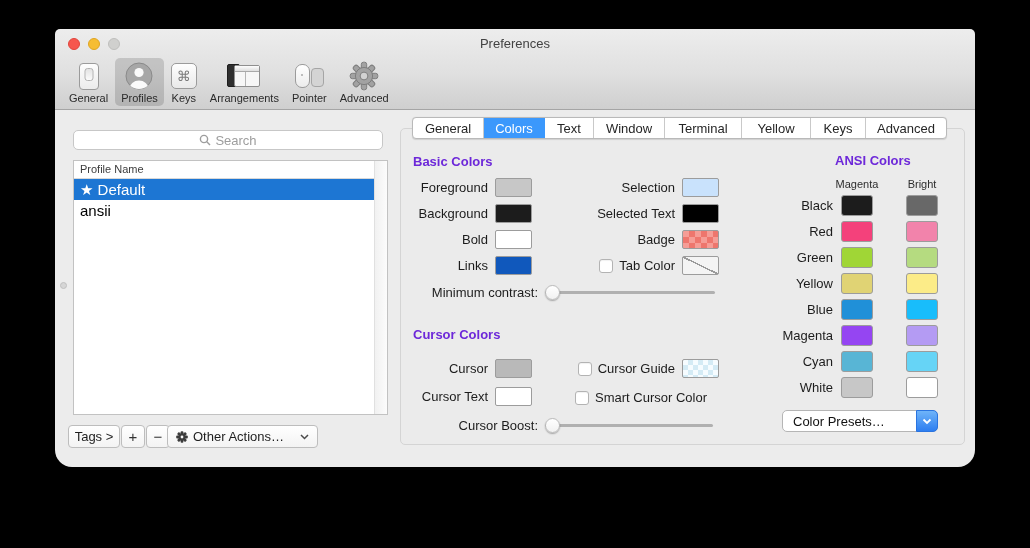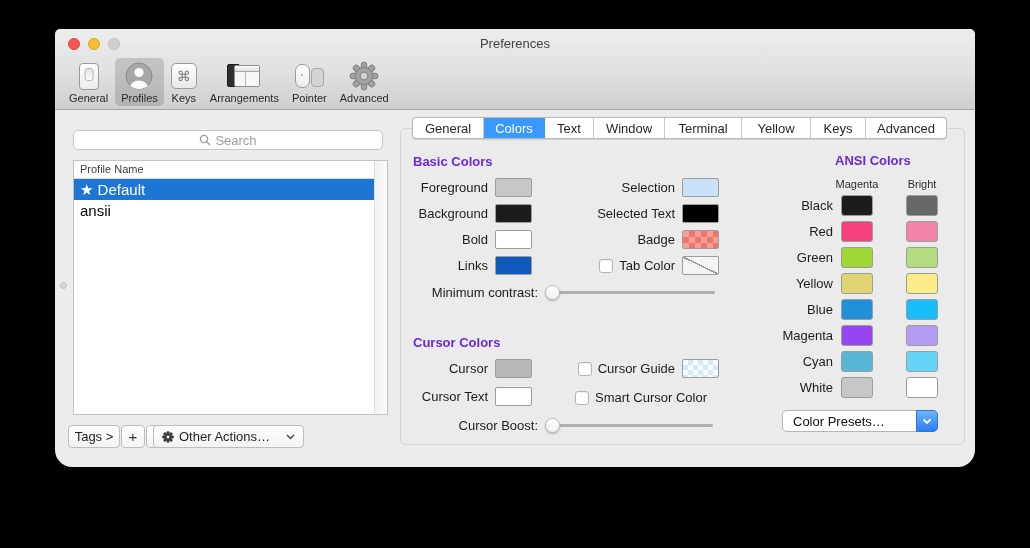--- a/index.html
+++ b/index.html
@@ -82,21 +82,21 @@
   .pane-dot { position:absolute; left:5px; top:253px; width:7px; height:7px;
              border-radius:50%; background:#d6d6d6; border:1px solid #c0c0c0; }
 
   .foot-btn { position:absolute; top:396px; height:23px;
               background:linear-gradient(#ffffff,#f3f3f3); border:1px solid #bdbdbd;
               border-radius:4px; font-size:13px; color:#1e1e1e; display:flex;
               align-items:center; justify-content:center; }
   .fb-tags   { left:13px;  width:52px; }
   .fb-plus   { left:66px;  width:24px; font-size:15px; color:#333; }
   .fb-minus  { left:91px;  width:24px; font-size:15px; color:#333; }
-  .fb-other  { left:98px; width:151px; justify-content:flex-start; padding:0 8px; gap:5px; }
+  .fb-other  { left:112px; width:151px; justify-content:flex-start; padding:0 8px; gap:5px; }
   .fb-other .chev { margin-left:auto; }
 
   
   .tabbox { position:absolute; left:345px; top:99px; width:565px; height:317px;
             background:#ebebeb; border:1px solid #d4d4d4; border-radius:5px; }
   .tabbar { position:absolute; left:357px; top:88px; height:22px; display:flex;
             background:#fff; border:1px solid #b9b9b9; border-radius:4px;
             overflow:hidden; box-shadow:0 0.5px 1px rgba(0,0,0,.12); }
   .tabseg { display:flex; align-items:center; justify-content:center; font-size:13px;
             color:#262626; border-right:1px solid #c9c9c9; }
@@ -316,21 +316,21 @@
       <span class="knob"></span>
     </span>
   </div>
 
   <div class="crow" style="left:505px; top:227px; width:159px">
     <span class="checkbox"></span>
     <span class="clabel">Tab Color</span>
     <span class="swatch diag"></span>
   </div>
 
-  <div class="sec-title" style="left:358px; top:306px">Cursor Colors</div>
+  <div class="sec-title" style="left:358px; top:298px">Cursor Colors</div>
 
   <div class="crow" style="left:358px; top:330px; width:119px">
     <span class="clabel">Cursor</span>
     <span class="swatch" style="background: rgb(185, 185, 185);"></span>
   </div>
   <div class="crow" style="left:358px; top:358px; width:119px">
     <span class="clabel">Cursor Text</span>
     <span class="swatch" style="background: rgb(255, 255, 255);"></span>
   </div>
   <div class="crow" style="left:505px; top:330px; width:159px">

